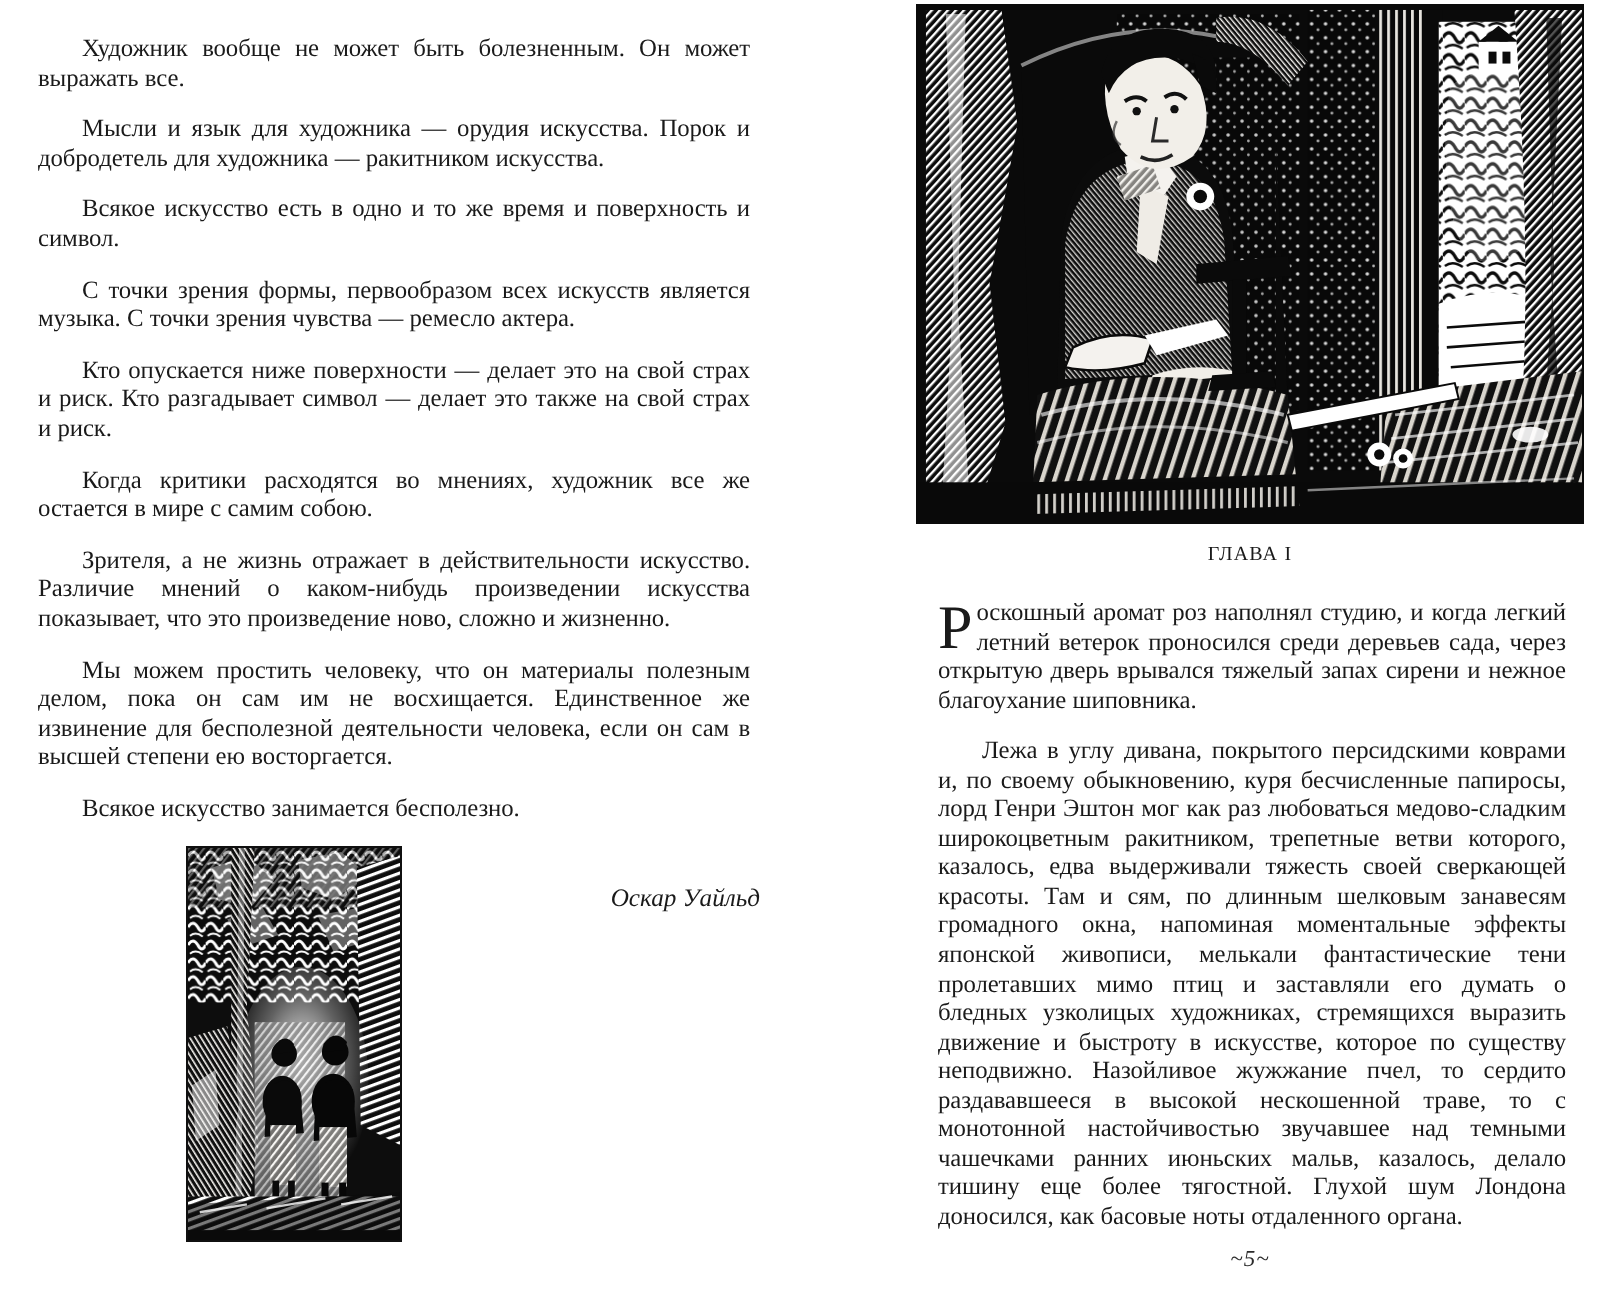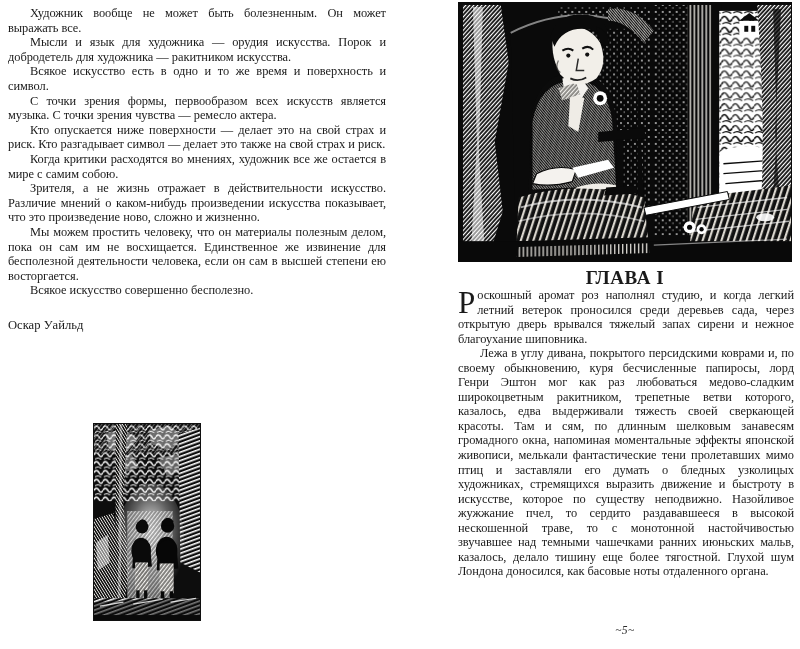--- a/index.html
+++ b/index.html
@@ -32,33 +32,34 @@
     width: 430px;
     height: 649px;
   }
   .left-textblock {
     position: absolute;
     left: 8px;
     top: 6px;
     width: 378px;
   }
   .para {
-    margin: 0;
+    margin: 11px;
     text-indent: 22px;
     text-align: justify;
     font-size: 12.4px;
     line-height: 14.6px;
     letter-spacing: -0.05px;
     word-spacing: 0.1px;
     hyphens: manual;
   }
   .signature {
     margin: 0;
     padding-top: 20px;
-    text-align: left;
+    text-align: right;
+    font-style: italic;
     font-size: 12.6px;
     line-height: 15px;
     padding-right: 6px;
   }
 
   
   .illus-left {
     position: absolute;
     left: 93px;
     top: 423px;
@@ -88,23 +89,23 @@
     background: #0b0b0b;
     border: 1px solid #0a0a0a;
     box-sizing: border-box;
   }
   .chapter-title {
     position: absolute;
     left: 28px;
     top: 270px;
     width: 334px;
     text-align: center;
-    font-size: 19px;
+    font-size: 10px;
     letter-spacing: 0.6px;
-    font-weight: 700;
+    font-weight: 400;
     line-height: 15px;
   }
   .right-textblock {
     position: absolute;
     left: 28px;
     top: 288px;
     width: 336px;
   }
   .right-textblock .para {
     font-size: 12.4px;
@@ -146,21 +147,21 @@
 
     <div class="left-textblock">
       <p class="para">Художник вообще не может быть болезненным. Он может выражать все.</p>
       <p class="para">Мысли и язык для художника — орудия искусства. Порок и добродетель для художника — ракитником искусства.</p>
       <p class="para">Всякое искусство есть в одно и то же время и поверхность и символ.</p>
       <p class="para">С точки зрения формы, первообразом всех искусств является музыка. С точки зрения чувства — ремесло актера.</p>
       <p class="para">Кто опускается ниже поверхности — делает это на свой страх и риск. Кто разгадывает символ — делает это также на свой страх и риск.</p>
       <p class="para">Когда критики расходятся во мнениях, художник все же остается в мире с самим собою.</p>
       <p class="para">Зрителя, а не жизнь отражает в действительности искусство. Различие мнений о каком-нибудь произведении искусства показывает, что это произведение ново, сложно и жизненно.</p>
       <p class="para">Мы можем простить человеку, что он материалы полезным делом, пока он сам им не восхищается. Единственное же извинение для бесполезной деятельности человека, если он сам в высшей степени ею восторгается.</p>
-      <p class="para">Всякое искусство совершенно бесполезно.</p>
+      <p class="para">Всякое искусство занимается бесполезно.</p>
       <p class="signature">Оскар Уайльд</p>
     </div>
 
     <div class="illus-left">
       <svg class="wood" viewBox="0 0 108 198" preserveAspectRatio="none">
         <defs>
           <pattern id="hatchA" width="3" height="3" patternUnits="userSpaceOnUse" patternTransform="rotate(38)">
             <rect width="3" height="3" fill="#0d0d0d"></rect>
             <rect width="1.1" height="3" fill="#ffffff"></rect>
           </pattern>

